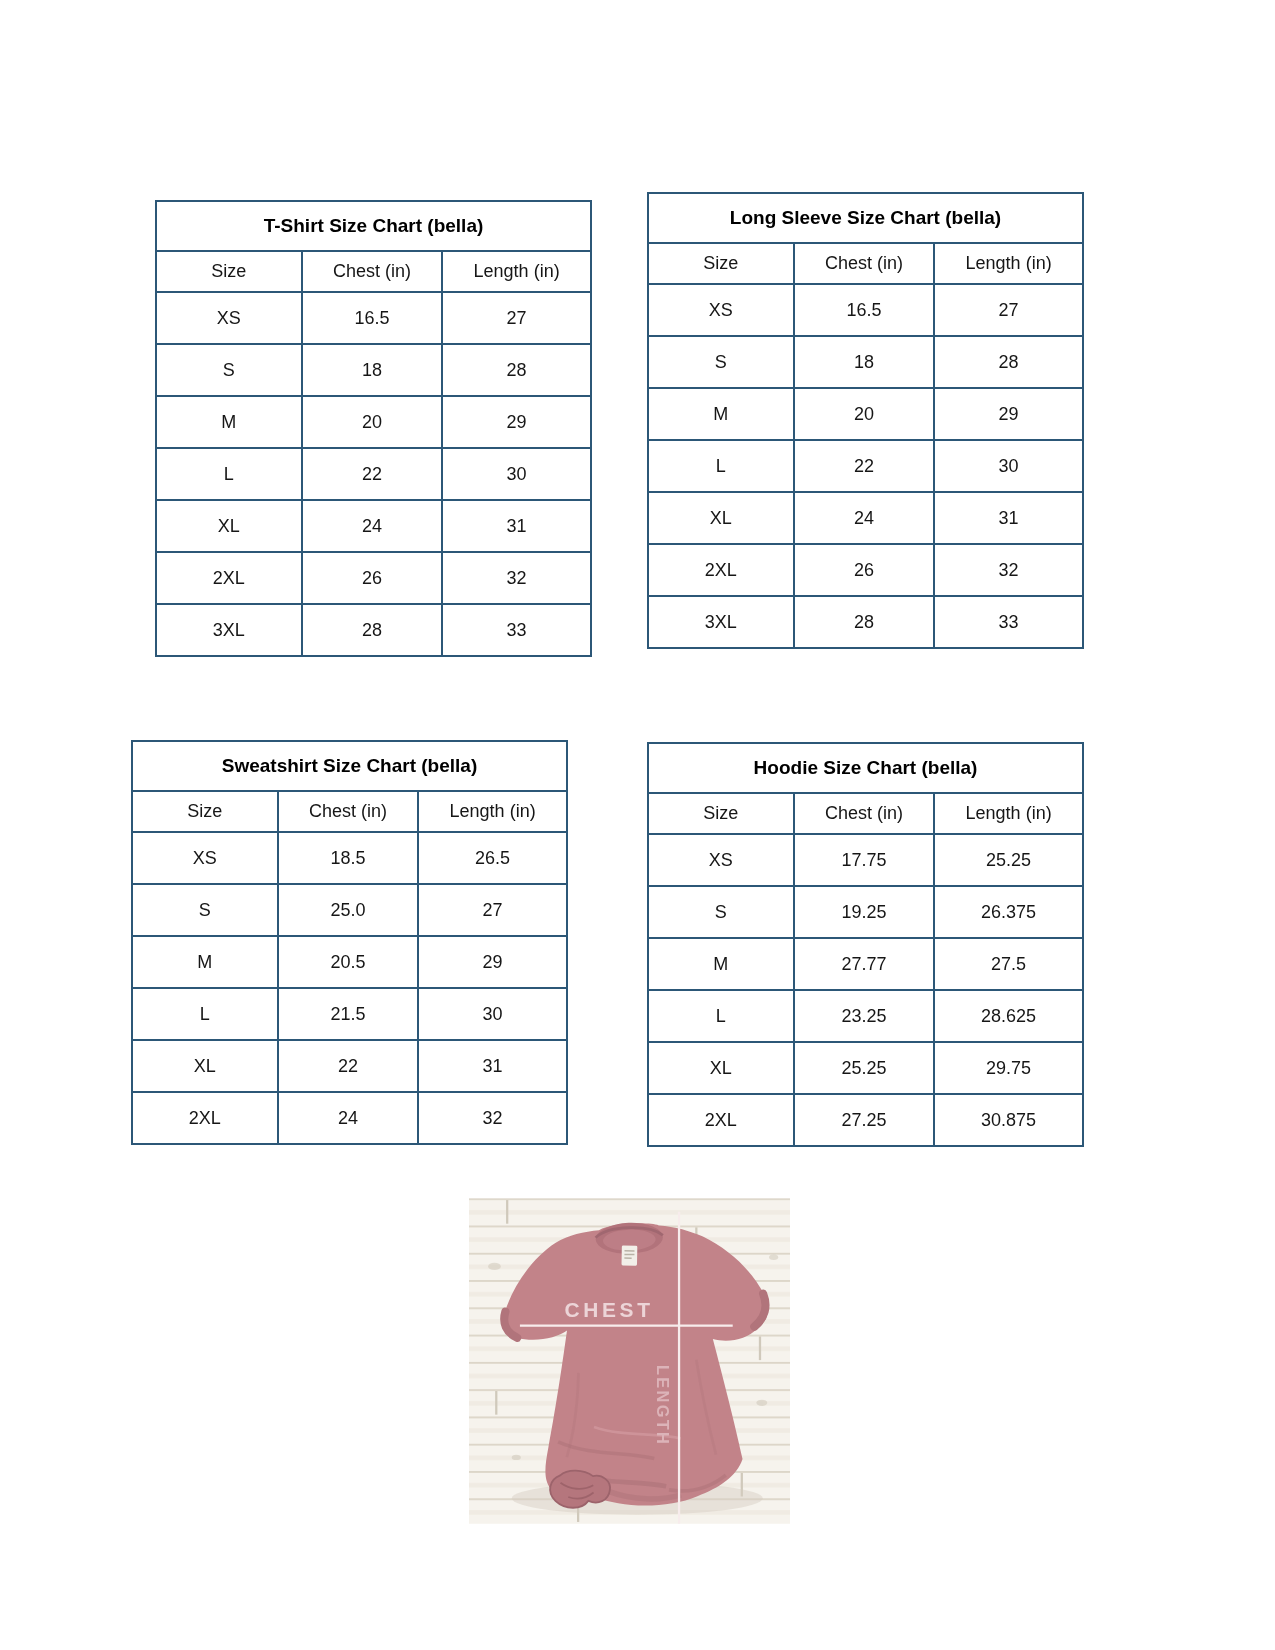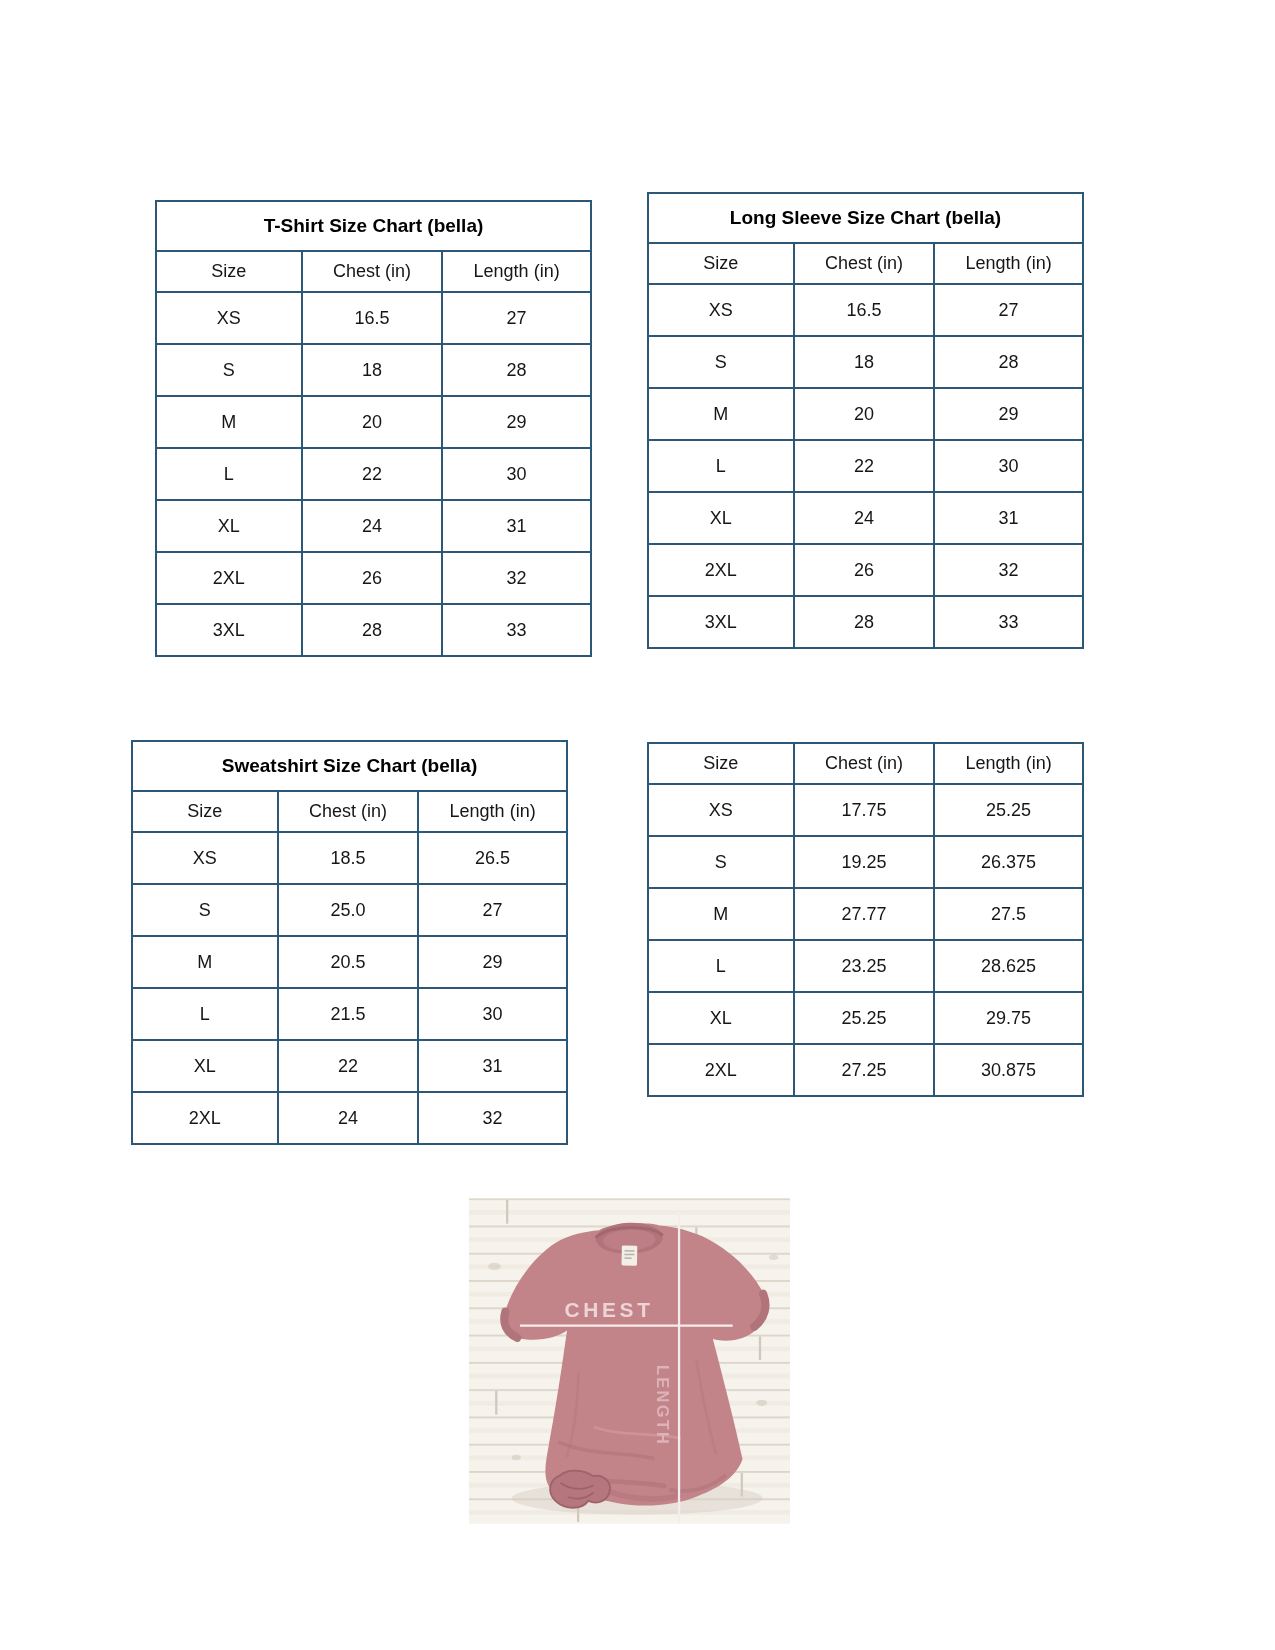--- a/index.html
+++ b/index.html
@@ -210,20 +210,23 @@
       </tbody>
     </table>
 
   <table class="size-table pos-hoodie">
     <colgroup>
         <col class="c-size">
         <col class="c-chest">
         <col class="c-length">
       </colgroup>
   <tbody>
+        <tr>
+          <td colspan="3" class="title-cell">Hoodie Size Chart (bella)</td>
+        </tr>
         <tr>
           <th>Size</th>
           <th>Chest (in)</th>
           <th>Length (in)</th>
         </tr>
         <tr>
           <td>XS</td>
           <td>17.75</td>
           <td>25.25</td>
         </tr>

